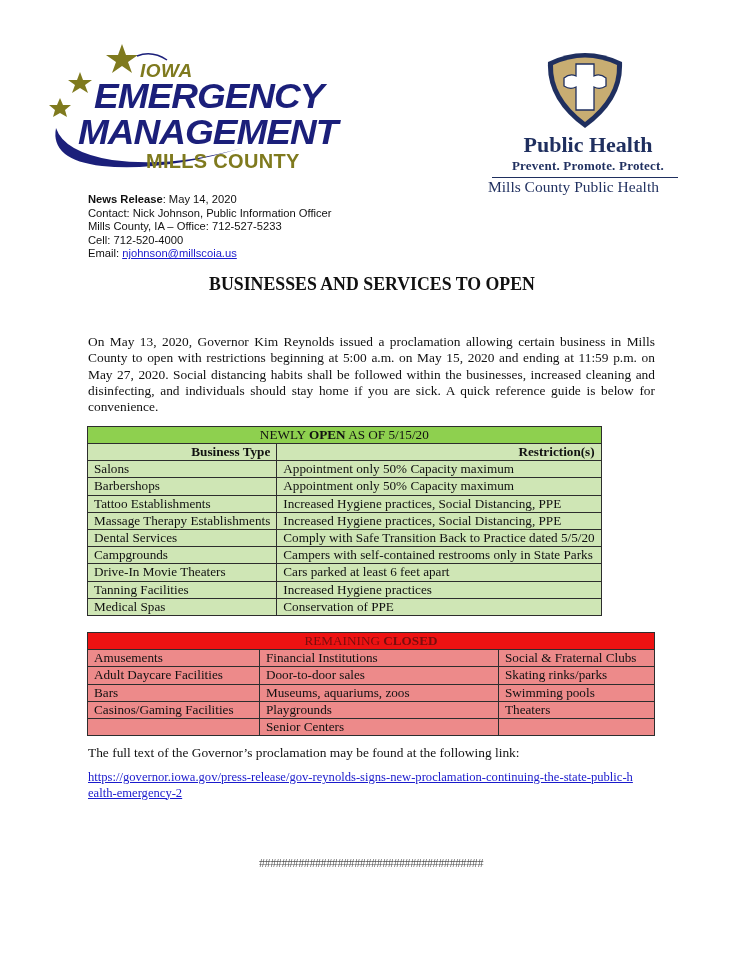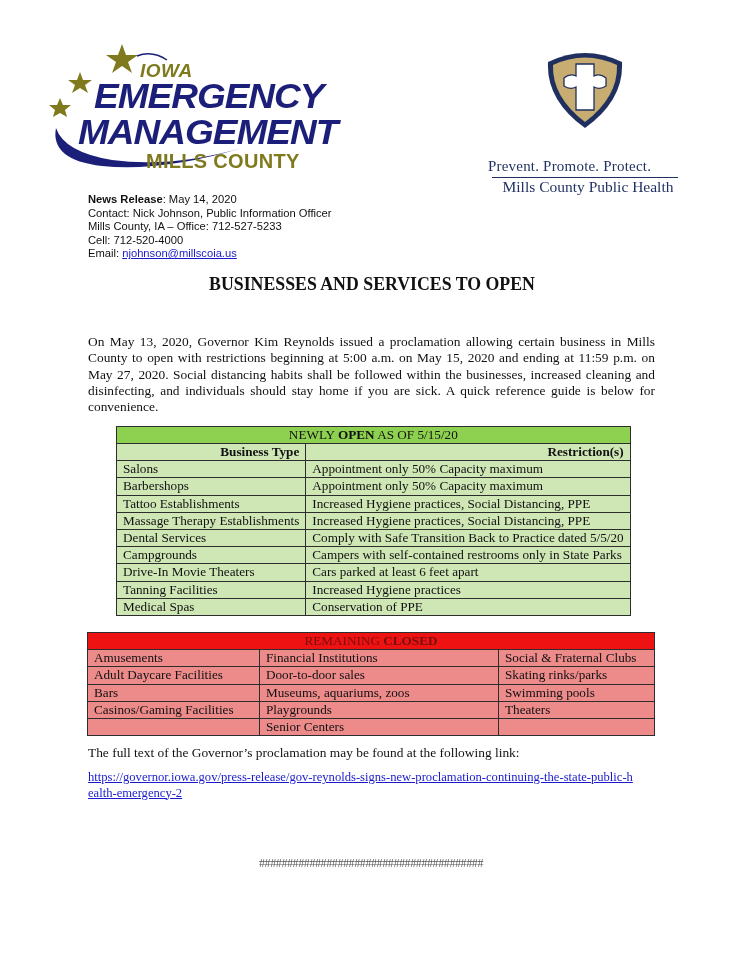--- a/index.html
+++ b/index.html
@@ -9,40 +9,40 @@
   .iem-logo { position: absolute; left: 42px; top: 40px; width: 322px; height: 140px; }
   .iem-logo svg { position: absolute; left: 0; top: 0; }
   .iem-iowa { position: absolute; left: 98px; top: 20px; font-family: "Liberation Sans", sans-serif; font-weight: bold; font-style: italic; font-size: 19px; color: #7f7a1e; letter-spacing: 0.5px; }
   .iem-line1 { position: absolute; left: 52px; top: 38px; font-family: "Liberation Sans", sans-serif; font-weight: bold; font-style: italic; font-size: 37px; line-height: 37px; color: #1b1f7a; letter-spacing: -1px; transform: scaleY(0.95); }
   .iem-line2 { position: absolute; left: 36px; top: 74px; font-family: "Liberation Sans", sans-serif; font-weight: bold; font-style: italic; font-size: 37px; line-height: 37px; color: #1b1f7a; letter-spacing: -1px; transform: scaleY(0.95); }
   .iem-line3 { position: absolute; left: 104px; top: 110px; font-family: "Liberation Sans", sans-serif; font-weight: bold; font-size: 20px; color: #7f7a1e; letter-spacing: 0.3px; }
 
   .ph-logo { position: absolute; left: 488px; top: 48px; width: 200px; height: 148px; }
   .ph-shield { position: absolute; left: 54px; top: 0; }
   .ph-title { position: absolute; left: 0; width: 200px; top: 84px; text-align: center; font-family: "Liberation Serif", serif; font-weight: bold; font-size: 22px; color: #1f2f5f; }
-  .ph-tag { position: absolute; left: 0; width: 200px; top: 110px; font-family: "Liberation Serif", serif; font-size: 15px; color: #1f2f5f; letter-spacing: 0.2px; }
+  .ph-tag { position: absolute; left: 0; width: 200px; top: 110px; text-align: center; font-family: "Liberation Serif", serif; font-size: 13px; color: #1f2f5f; letter-spacing: 0.2px; font-weight: bold; }
   .ph-rule { position: absolute; left: 4px; width: 186px; top: 129px; height: 1px; background: #1f2f5f; }
-  .ph-county { position: absolute; left: 0; width: 200px; top: 130px; text-align: center; font-family: "Liberation Serif", serif; font-size: 15.5px; color: #1f2f5f; }
+  .ph-county { position: absolute; left: 0; width: 200px; top: 130px; text-align: left; font-family: "Liberation Serif", serif; font-size: 15.5px; color: #1f2f5f; }
 
   
   .contact { position: absolute; left: 88px; top: 193px; font-family: "Liberation Sans", sans-serif; font-size: 11.2px; line-height: 13.6px; color: #111; }
   .contact b { font-weight: bold; }
   .contact a { color: #1a1acc; text-decoration: underline; }
 
   
   .headline { position: absolute; left: 60px; width: 624px; top: 274px; text-align: center; font-family: "Liberation Serif", serif; font-weight: bold; font-size: 17.8px; line-height: 21px; color: #111; }
 
   
   .para { position: absolute; left: 88px; width: 567px; top: 334px; font-family: "Liberation Serif", serif; font-size: 13.4px; line-height: 16.3px; text-align: justify; color: #111; }
 
   
   table { border-collapse: collapse; font-family: "Liberation Serif", serif; font-size: 13.2px; }
   td, th { border: 1px solid #2d2d2d; padding: 0 6px; height: 16.2px; line-height: 16px; white-space: nowrap; }
 
-  .open-table { position: absolute; left: 87px; top: 426px; width: 476px; margin-left: 29px; }
+  .open-table { position: absolute; left: 87px; top: 426px; width: 476px; }
   .open-table .banner td { background: #8ed04f; text-align: center; font-weight: normal; height: 16px; }
   .open-table th { background: #cfe6b5; font-weight: bold; text-align: right; font-family: Liberation Serif, serif; }
   .open-table td { background: #cfe6b5; text-align: left; }
   .open-table .col1 { width: 194px; }
 
   .closed-table { position: absolute; left: 87px; top: 632px; width: 568px; }
   .closed-table .banner td { background: #ee1212; color: #7a0e0e; text-align: center; }
   .closed-table td { background: #ed8a8a; text-align: left; }
   .closed-table .c1 { width: 159px; }
   .closed-table .c2 { width: 226px; }
@@ -71,20 +71,21 @@
   <div class="iem-line2">MANAGEMENT</div>
   <div class="iem-line3">MILLS COUNTY</div>
 </div>
 
 <div class="ph-logo">
   <svg class="ph-shield" width="86" height="82" viewBox="0 0 86 82">
     <path d="M6,14 Q43,-4 80,14 Q82,52 43,80 Q4,52 6,14 Z" fill="#1f2f5f"></path>
     <path d="M11,17 Q43,2 75,17 Q76,49 43,74 Q10,49 11,17 Z" fill="#c8ad72"></path>
     <path d="M34,16 L52,16 L52,28 Q58,25 64,30 L64,38 Q58,42 52,39 L52,62 L34,62 L34,39 Q28,42 22,38 L22,30 Q28,25 34,28 Z" fill="#ffffff" stroke="#1f2f5f" stroke-width="1.3"></path>
   </svg>
+  <div class="ph-title">Public Health</div>
   <div class="ph-tag">Prevent. Promote. Protect.</div>
   <div class="ph-rule"></div>
   <div class="ph-county">Mills County Public Health</div>
 </div>
 
 <div class="contact">
   <div><b>News Release</b><span>:  May 14, 2020</span></div>
   <div>Contact:  Nick Johnson, Public Information Officer</div>
   <div>Mills County, IA – Office:  712-527-5233</div>
   <div>Cell:  712-520-4000</div>

